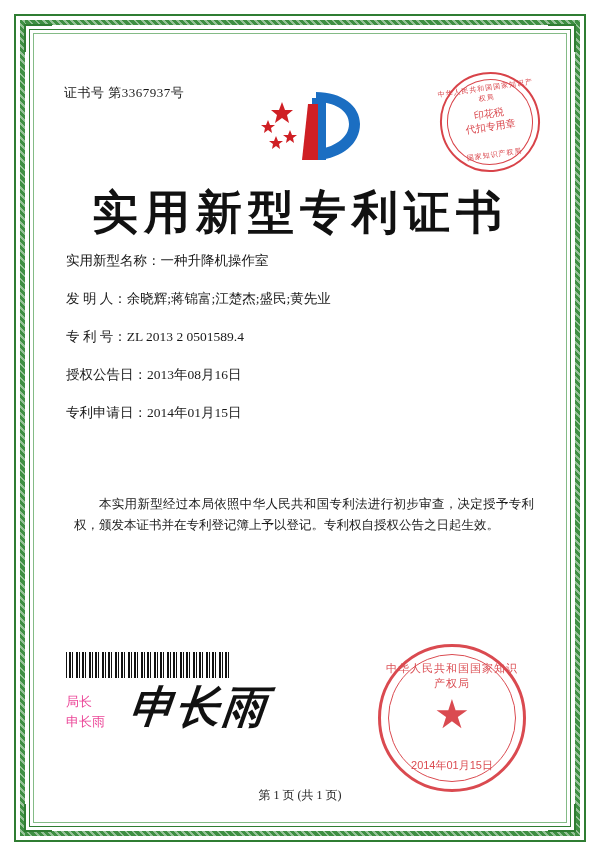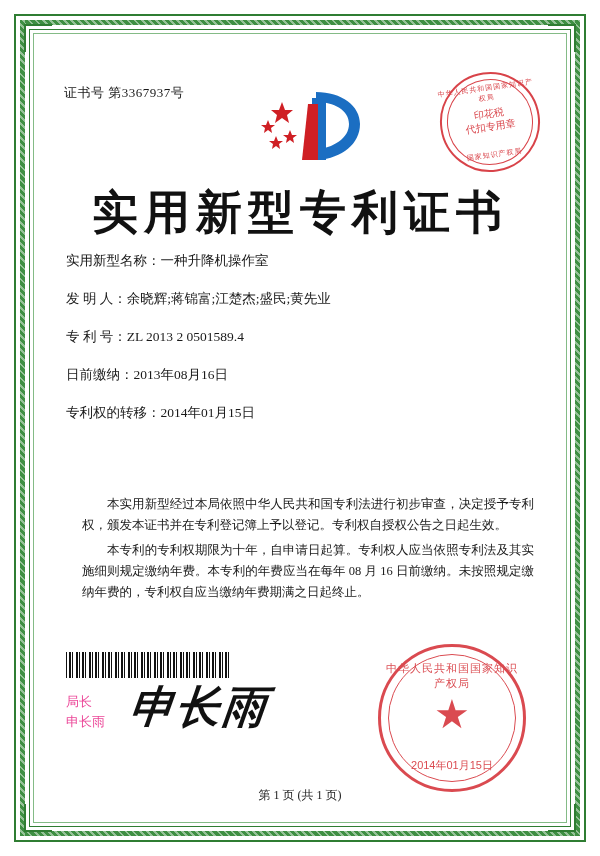--- a/index.html
+++ b/index.html
@@ -176,21 +176,21 @@
     position: absolute;
     left: 22px;
     right: 22px;
     top: 450px;
     font-size: 12.5px;
     line-height: 21px;
     color: #1a1a1a;
     text-align: justify;
   }
   .paragraphs p {
-    margin: 0 0 4px 16px;
+    margin: 0 0 4px 8px;
     text-indent: 25px;
   }
 
   
   .barcode {
     position: absolute;
     left: 22px;
     top: 608px;
     width: 165px;
     height: 26px;
@@ -341,30 +341,29 @@
       <div class="field">
         <span class="label">实用新型名称：</span><span class="value">一种升降机操作室</span>
       </div>
       <div class="field">
         <span class="label">发 明 人：</span><span class="value">余晓辉;蒋锦富;江楚杰;盛民;黄先业</span>
       </div>
       <div class="field">
         <span class="label">专 利 号：</span><span class="value">ZL 2013 2 0501589.4</span>
       </div>
       <div class="field">
-        <span class="label">日前缴纳：</span><span class="value">2013年08月16日</span>
-      </div>
-      <div class="field">
-        <span class="label">专利权的转移：</span><span class="value">2014年01月15日</span>
+        <span class="label">授权公告日：</span><span class="value">2013年08月16日</span>
+      </div>
+      <div class="field">
+        <span class="label">专利申请日：</span><span class="value">2014年01月15日</span>
       </div>
     </div>
 
     <div class="paragraphs">
       <p>本实用新型经过本局依照中华人民共和国专利法进行初步审查，决定授予专利权，颁发本证书并在专利登记簿上予以登记。专利权自授权公告之日起生效。</p>
-      <p>本专利的专利权期限为十年，自申请日起算。专利权人应当依照专利法及其实施细则规定缴纳年费。本专利的年费应当在每年 08 月 16 日前缴纳。未按照规定缴纳年费的，专利权自应当缴纳年费期满之日起终止。</p>
     </div>
 
     <div class="barcode"></div>
 
     <div class="sig-label">
       <div>局长</div>
       <div>申长雨</div>
     </div>
 
     <div class="signature">申长雨</div>

